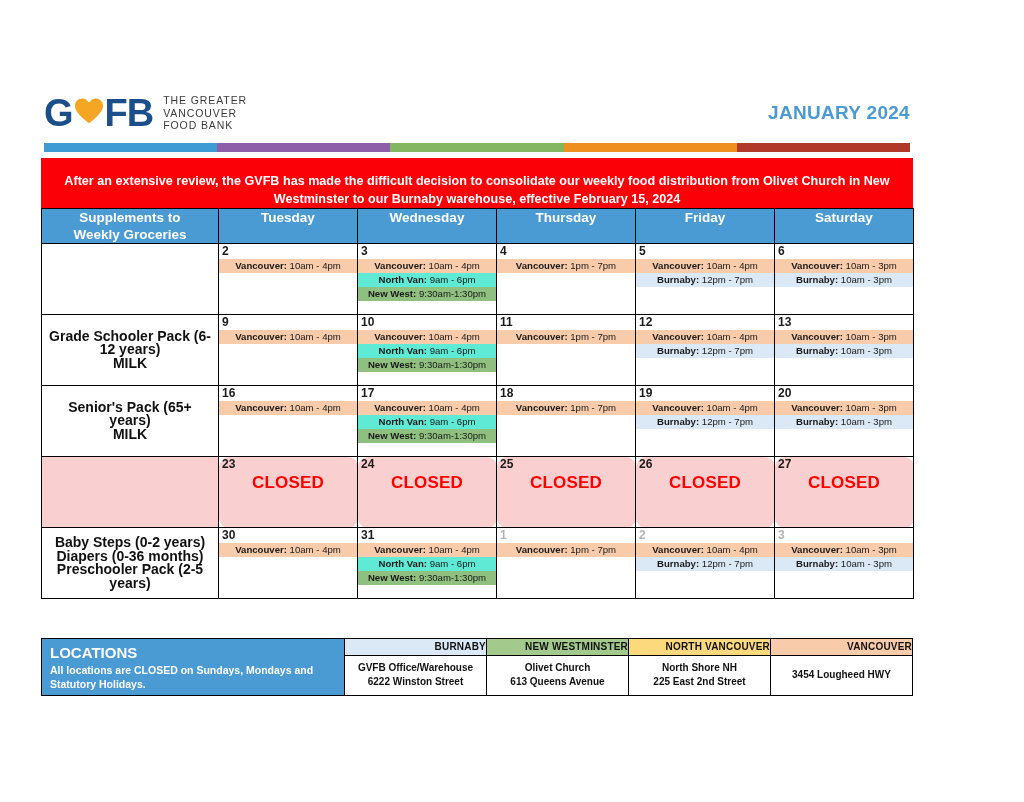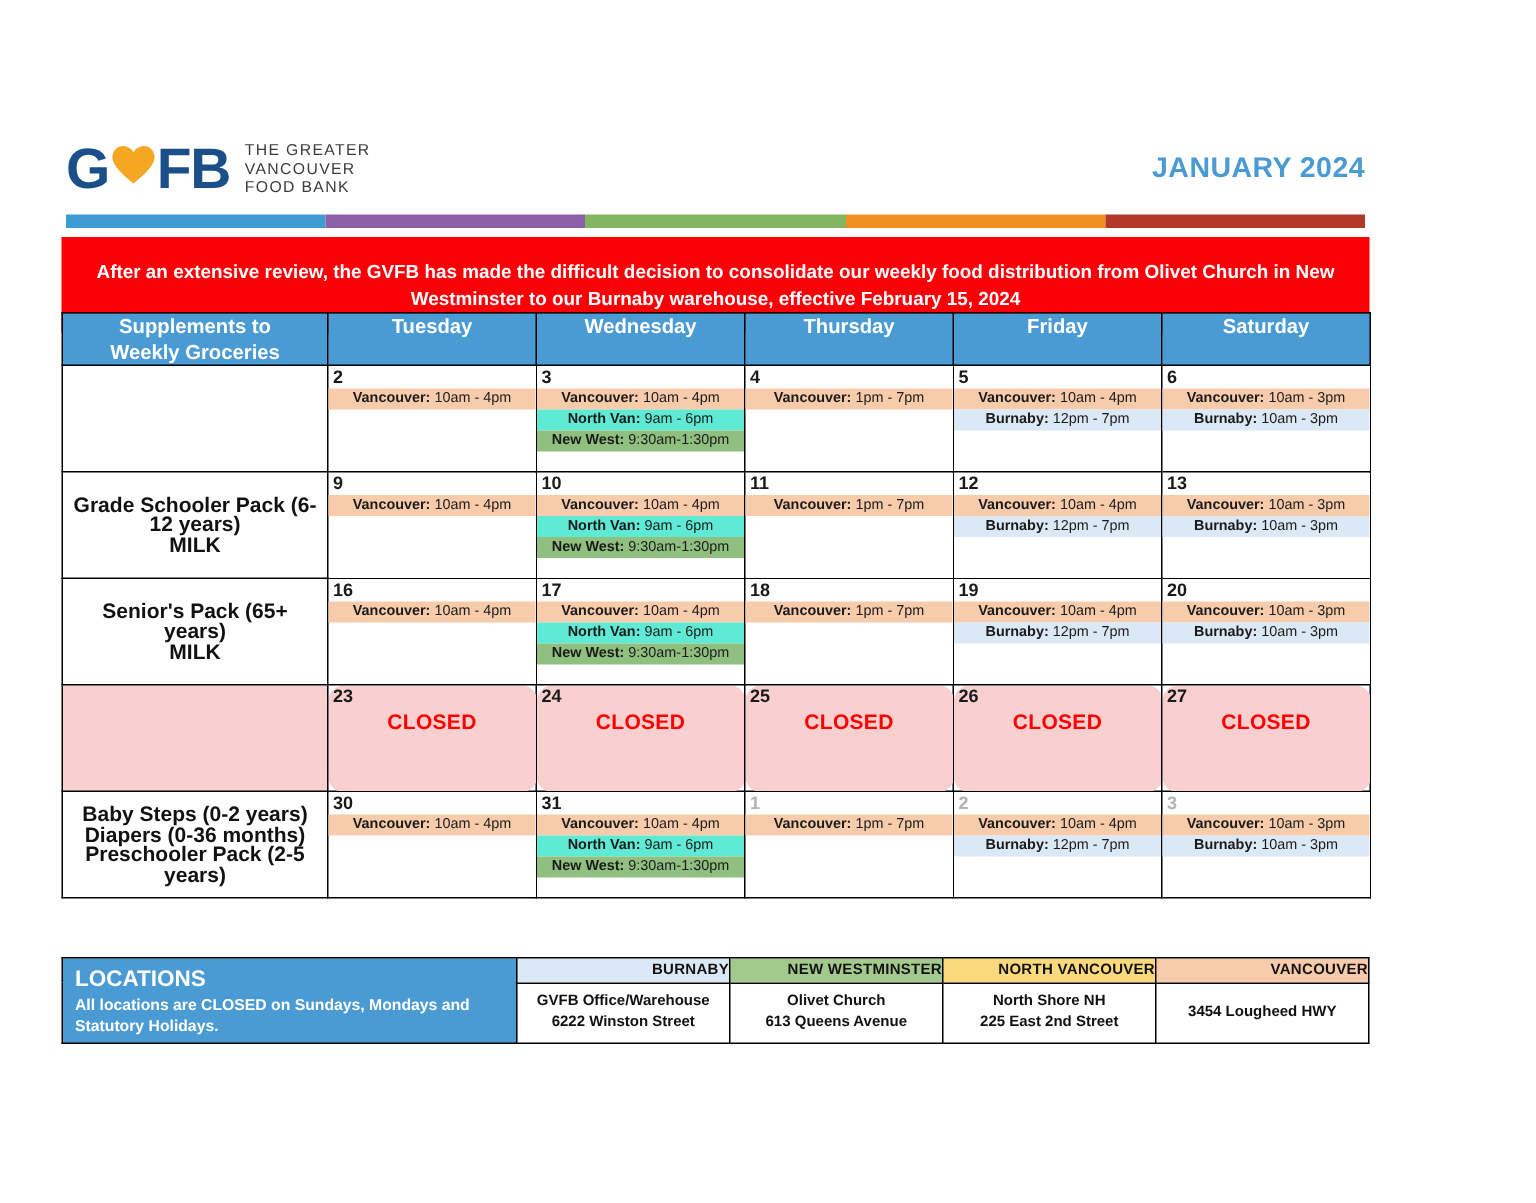--- a/index.html
+++ b/index.html
@@ -153,21 +153,21 @@
   }
   .slot b { font-weight: bold; }
   .slot.vancouver { background: #f8cbaa; }
   .slot.northvan  { background: #5eead4; }
   .slot.newwest   { background: #8fc07f; }
   .slot.burnaby   { background: #dbe8f5; }
 
   .closed-label {
     padding-top: 16px;
     text-align: center;
-    font-size: 14px;
+    font-size: 17px;
     font-weight: bold;
     color: #ff0000;
     letter-spacing: 0.2px;
   }
 
   
   .footer {
     position: absolute;
     left: 41px; top: 638px;
     width: 872px;

